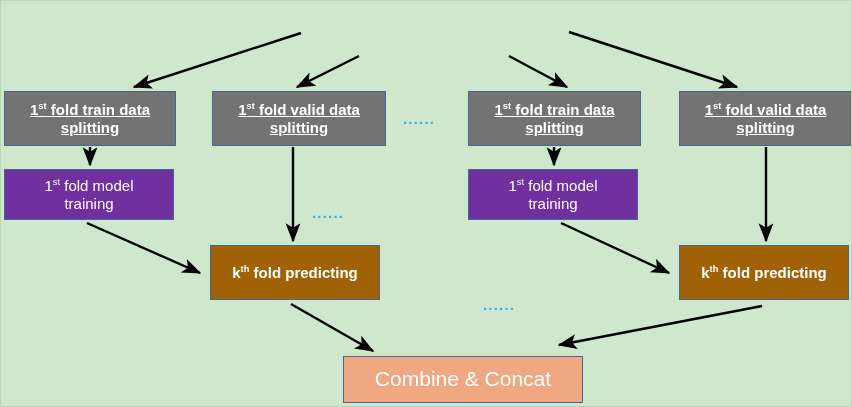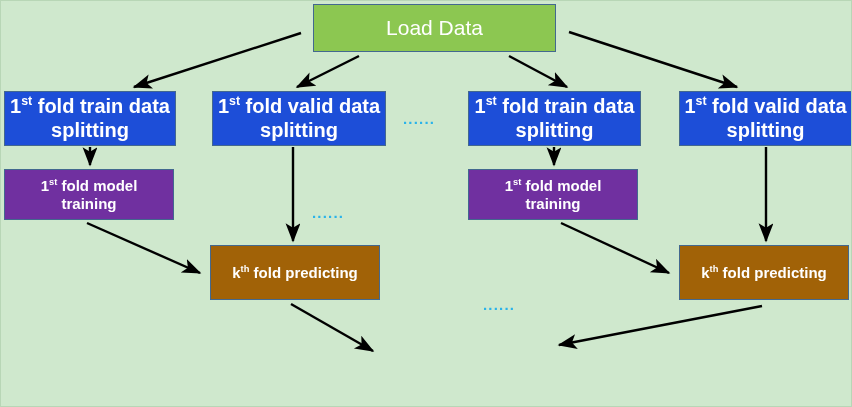--- a/index.html
+++ b/index.html
@@ -30,22 +30,22 @@
     padding: 2px 4px;
     user-select: none;
   }
   .node .txt { display: block; width: 100%; }
   .node sup {
     font-size: 0.62em;
     vertical-align: super;
     line-height: 0;
   }
   .n-load    { background: #8cc751; font-size: 21px; }
-  .n-split   { background: #1d4ed8; font-size: 20px; font-weight: bold; }
-  .n-train   { background: #7030a0; font-size: 15px; font-weight: bold; }
+  .n-split   { background: #737373; font-size: 15px; font-weight: bold; text-decoration: underline; }
+  .n-train   { background: #7030a0; font-size: 15px; font-weight: normal; }
   .n-predict { background: #a16207; font-size: 15px; font-weight: bold; }
   .n-combine { background: #f0a882; font-size: 21px; }
 
   .ellipsis {
     position: absolute;
     color: #2ab3ea;
     font-size: 15px;
     font-weight: bold;
     letter-spacing: 1.2px;
     user-select: none;
@@ -83,23 +83,20 @@
       <line x1="765" y1="146" x2="765" y2="240"></line>
 
       <line x1="86" y1="222" x2="199" y2="272"></line>
       <line x1="560" y1="222" x2="668" y2="272"></line>
 
       <line x1="290" y1="303" x2="372" y2="350"></line>
       <line x1="761" y1="305" x2="558" y2="344"></line>
     </g>
   </svg>
 
-  <div class="node n-load" style="left:312px; top:3px; width:243px; height:48px;">
-    <span class="txt">Load Data</span>
-  </div>
 
   <div class="node n-split" style="left:3px; top:90px; width:172px; height:55px;">
     <span class="txt">
       <span>1</span><sup>st</sup><span> fold train data</span><br>
       <span>splitting</span>
     </span>
   </div>
 
   <div class="node n-split" style="left:211px; top:90px; width:174px; height:55px;">
     <span class="txt">
@@ -141,18 +138,21 @@
       <span>k</span><sup>th</sup><span> fold predicting</span>
     </span>
   </div>
 
   <div class="node n-predict" style="left:678px; top:244px; width:170px; height:55px;">
     <span class="txt">
       <span>k</span><sup>th</sup><span> fold predicting</span>
     </span>
   </div>
 
+  <div class="node n-combine" style="left:342px; top:355px; width:240px; height:47px;">
+    <span class="txt">Combine &amp; Concat</span>
+  </div>
 
   <div class="ellipsis" style="left:402px; top:109px;">......</div>
   <div class="ellipsis" style="left:311px; top:203px;">......</div>
   <div class="ellipsis" style="left:482px; top:295px;">......</div>
 
 </div>
 
 </body></html>

